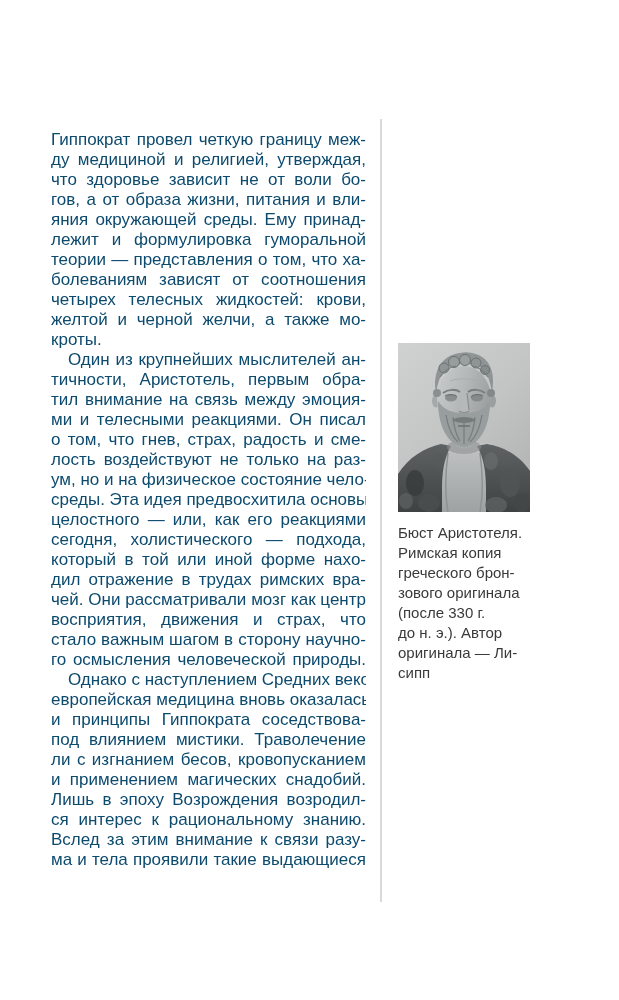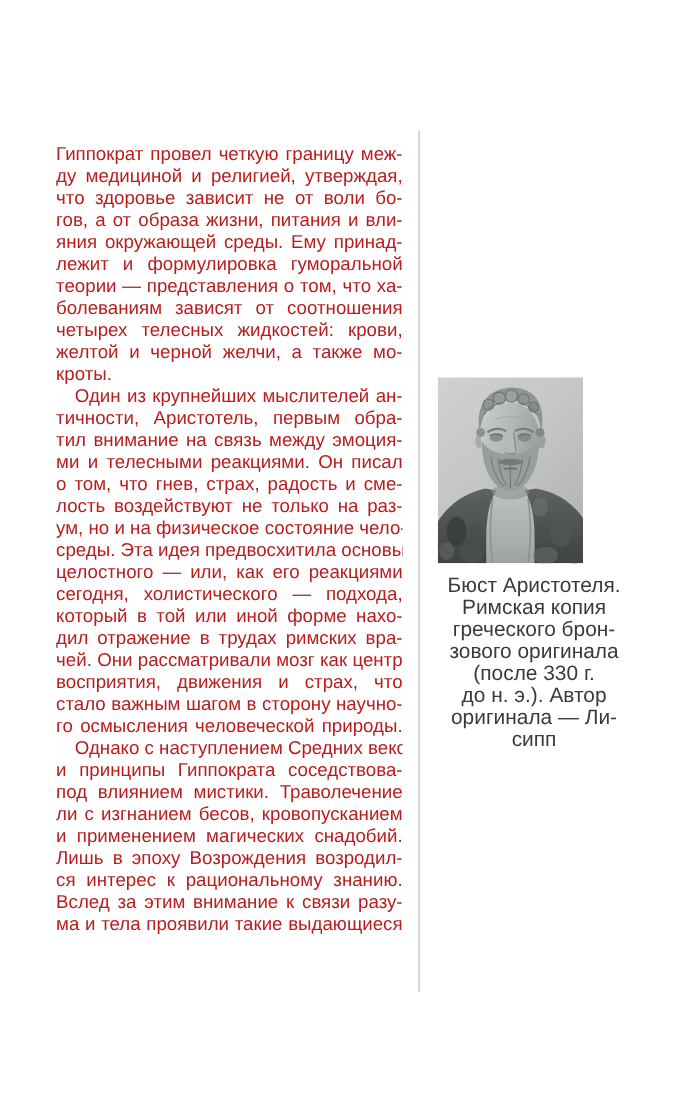--- a/index.html
+++ b/index.html
@@ -11,21 +11,21 @@
   .page {
     position: relative;
     width: 619px; height: 1000px;
     background: #ffffff;
     overflow: hidden;
   }
   .main-text {
     position: absolute;
     left: 51px; top: 130px; width: 315px;
     font-size: 17px; line-height: 20px;
-    color: #b91c1c;
+    color: #0c4a6e;
   }
   .para { margin: 0; }
   .line {
     white-space: nowrap;
     text-align: justify;
     text-align-last: justify;
     overflow: hidden;
   }
   .line.left-last { text-align-last: left; }
   .para.indent .line:first-child { text-indent: 17px; }
@@ -35,24 +35,24 @@
     width: 2px; height: 783px;
     background: #d9d9d9;
   }
   .sidebar {
     position: absolute;
     left: 398px; top: 343px; width: 175px;
   }
   .bust-svg { display: block; width: 132px; height: 169px; }
   .caption {
     margin-top: 11px;
-    font-size: 19px; line-height: 20px;
+    font-size: 15px; line-height: 20px;
     color: #3a3a3a;
     white-space: pre-line;
-    text-align: center;
+    text-align: left;
   }
 </style>
 </head>
 <body>
 
 <div class="page">
 
   <div class="main-text">
       <div class="para">
         <div class="line">Гиппократ провел четкую границу меж-</div>
@@ -80,20 +80,21 @@
         <div class="line">сегодня, холистического — подхода,</div>
         <div class="line">который в той или иной форме нахо-</div>
         <div class="line">дил отражение в трудах римских вра-</div>
         <div class="line">чей. Они рассматривали мозг как центр</div>
         <div class="line">восприятия, движения и страх, что</div>
         <div class="line">стало важным шагом в сторону научно-</div>
         <div class="line">го осмысления человеческой природы.</div>
       </div>
       <div class="para indent">
         <div class="line">Однако с наступлением Средних веков</div>
+        <div class="line">европейская медицина вновь оказалась</div>
         <div class="line">и принципы Гиппократа соседствова-</div>
         <div class="line">под влиянием мистики. Траволечение</div>
         <div class="line">ли с изгнанием бесов, кровопусканием</div>
         <div class="line">и применением магических снадобий.</div>
         <div class="line">Лишь в эпоху Возрождения возродил-</div>
         <div class="line">ся интерес к рациональному знанию.</div>
         <div class="line">Вслед за этим внимание к связи разу-</div>
         <div class="line">ма и тела проявили такие выдающиеся</div>
       </div>
     </div>

